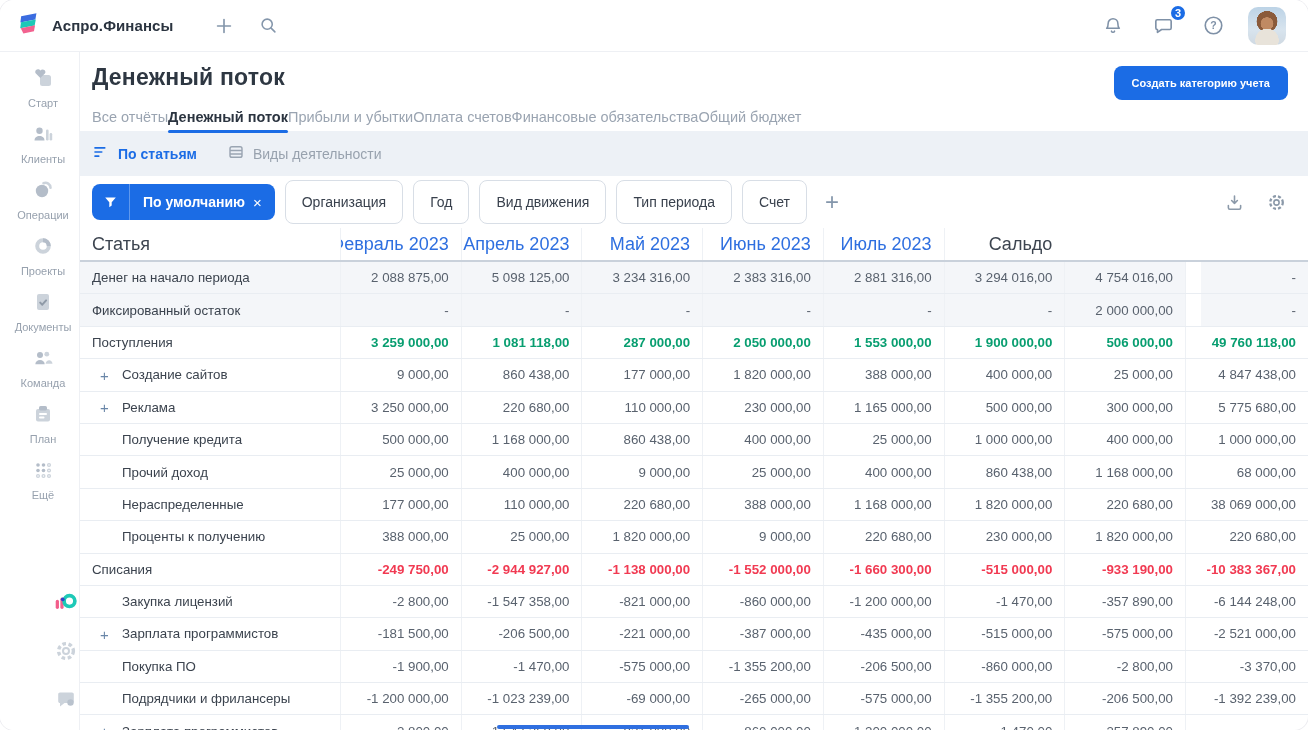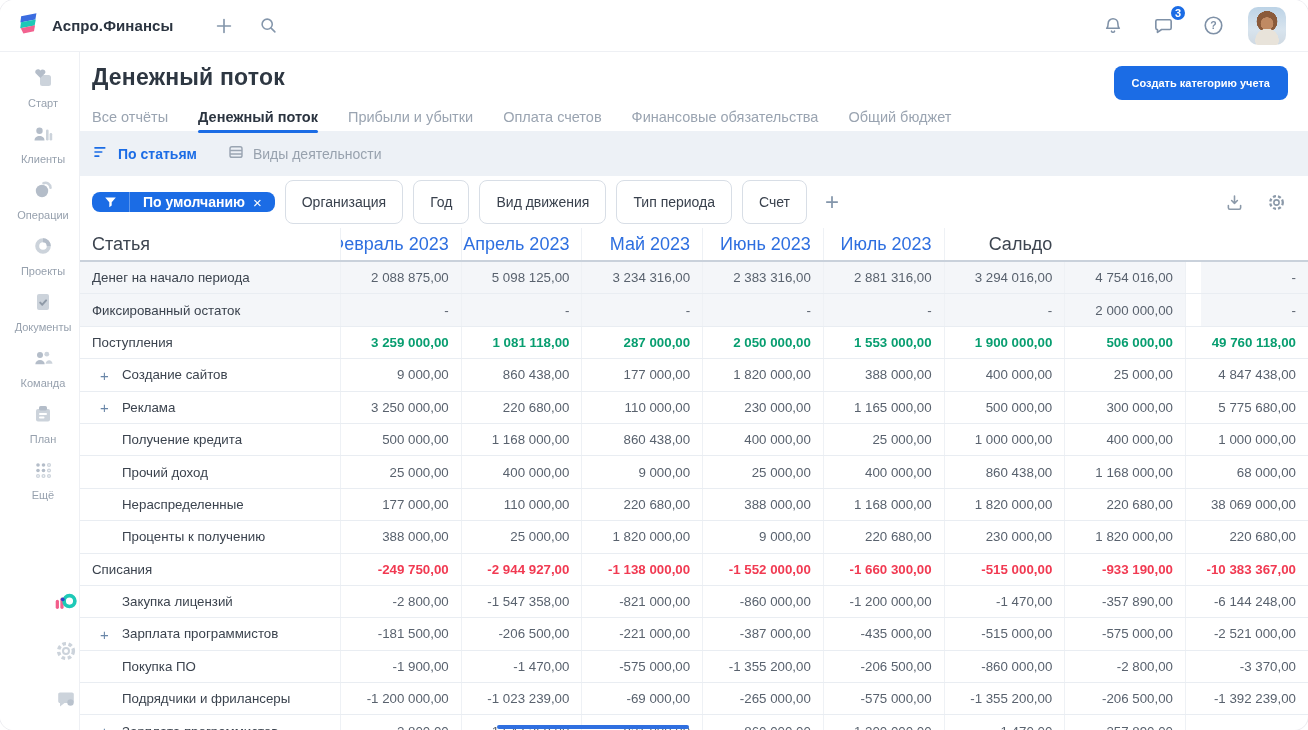--- a/index.html
+++ b/index.html
@@ -33,31 +33,31 @@
   .side-item .lbl{font-size:11px;color:#97a1ae;}
   .side-foot{margin-top:auto;display:flex;flex-direction:column;align-items:center;gap:22px;}
   .side-foot .tb-icon{width:26px;height:26px;}
   .main{flex:1;display:flex;flex-direction:column;min-width:0;}
   
   .page-head{height:79px;padding:12px 20px 0 12px;position:relative;}
   .head-row{display:flex;align-items:flex-start;justify-content:space-between;}
   .page-title{font-size:23px;font-weight:600;color:#2e3742;letter-spacing:.2px;}
   .create-btn{background:#1b6ce5;color:#fff;border:none;border-radius:8px;height:34px;padding:0 18px;
     font-size:11px;font-weight:600;font-family:inherit;cursor:pointer;margin-top:2px;}
-  .tabs{display:flex;gap:30px;margin-top:9px;}
+  .tabs{display:flex;margin-top:9px;}
   .tab{font-size:14.5px;color:#9aa4b1;padding-bottom:8px;position:relative;cursor:pointer;white-space:nowrap;}
   .tab.active{color:#2b3440;font-weight:600;}
   .tab.active::after{content:"";position:absolute;left:0;right:0;bottom:0;height:3px;border-radius:3px;background:#1b6ce5;}
   
   .subnav{height:45px;background:#edf1f6;display:flex;align-items:center;gap:30px;padding:0 12px;}
   .subtab{display:flex;align-items:center;gap:8px;font-size:14px;color:#98a2ae;cursor:pointer;}
   .subtab.active{color:#1b6ce5;font-weight:600;}
   
   .filterbar{height:52px;display:flex;align-items:center;gap:10px;padding:0 20px 0 12px;}
-  .fchip-primary{display:flex;align-items:center;height:20px;background:#1b6ce5;border-radius:8px;color:#fff;cursor:pointer;overflow:hidden;}
+  .fchip-primary{display:flex;align-items:center;height:36px;background:#1b6ce5;border-radius:8px;color:#fff;cursor:pointer;overflow:hidden;}
   .fchip-primary .funnel{width:38px;display:flex;align-items:center;justify-content:center;align-self:stretch;border-right:1px solid rgba(255,255,255,.3);}
   .fchip-primary .lbl{padding:0 8px 0 13px;font-size:14px;font-weight:600;}
   .fchip-primary .x{padding-right:13px;font-size:15px;font-weight:400;}
   .fchip{height:44px;display:flex;align-items:center;padding:0 16px;border:1px solid #d8dee6;border-radius:8px;
     background:#fff;font-size:14px;color:#39414d;cursor:pointer;white-space:nowrap;}
   .fadd{font-size:24px;color:#8496ab;margin-left:4px;cursor:pointer;line-height:1;padding:0 4px;font-weight:300;}
   .f-right{margin-left:auto;display:flex;align-items:center;gap:18px;}
   .f-right .tb-icon{width:24px;height:24px;}
   
   .table{flex:1;overflow:hidden;}

